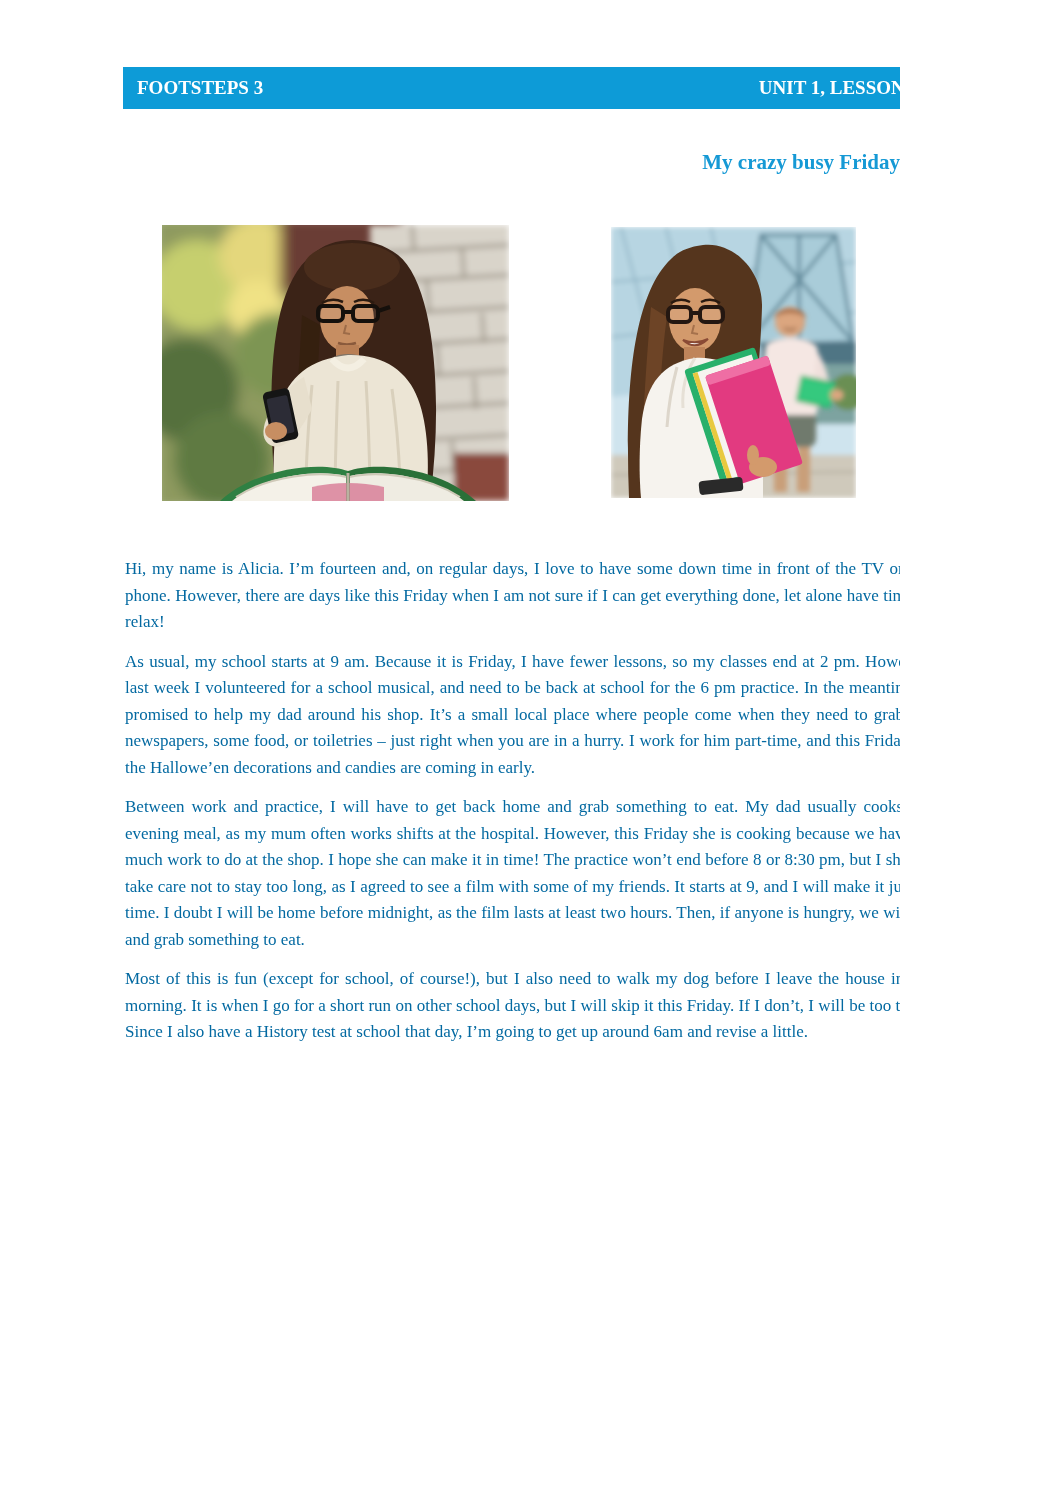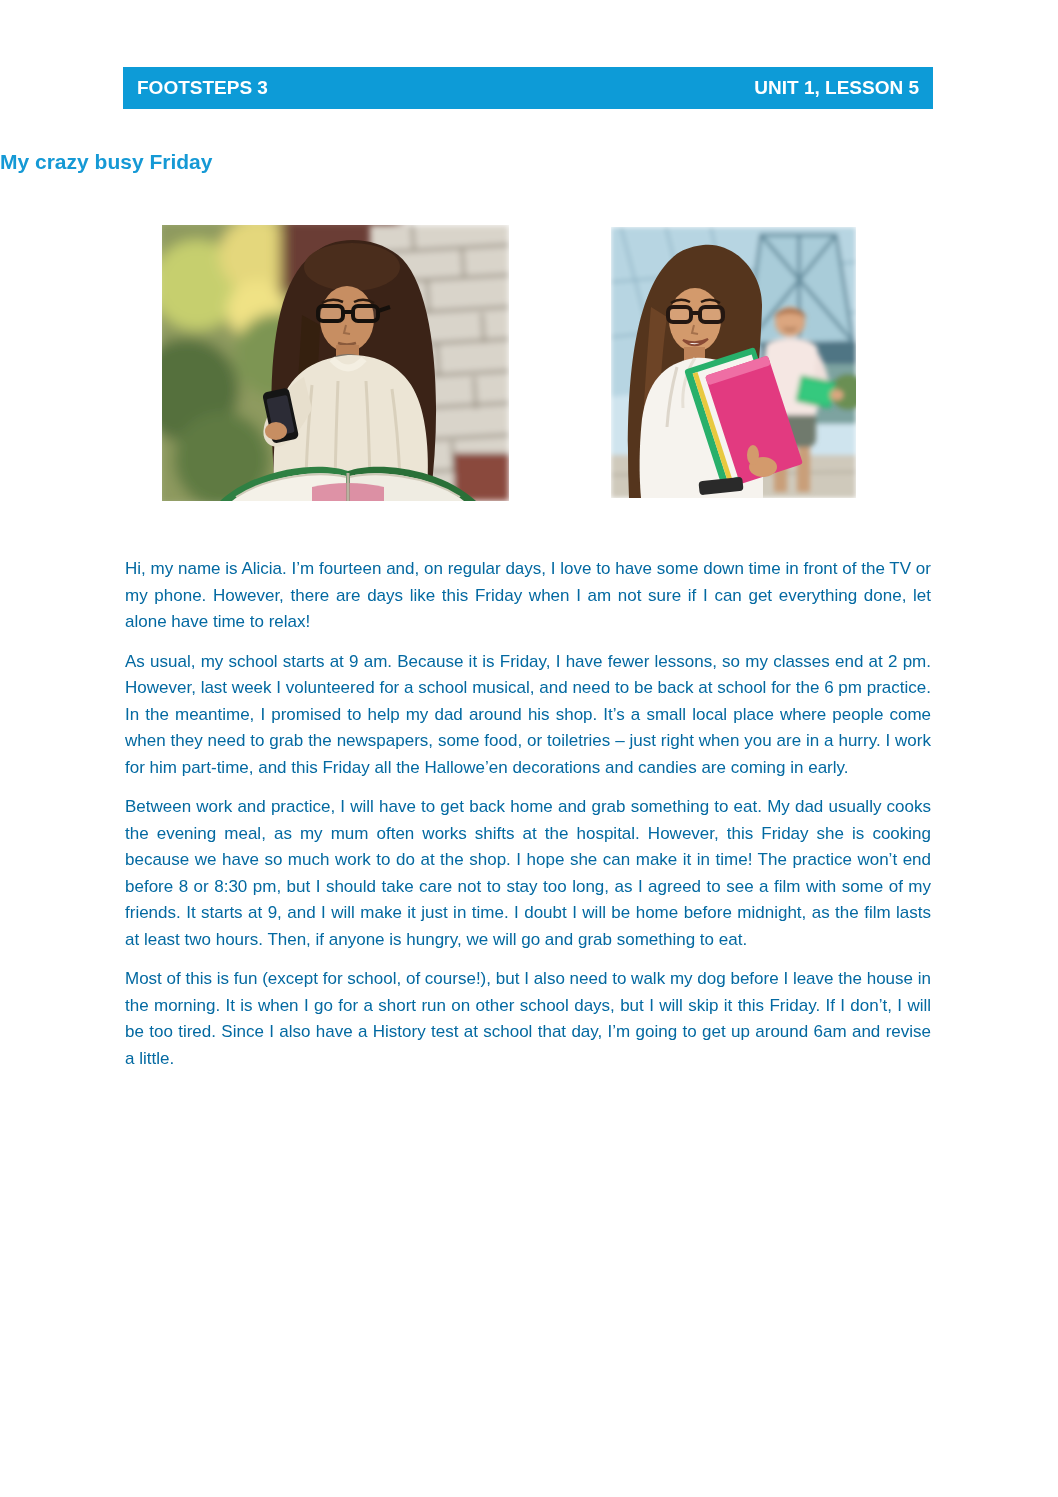--- a/index.html
+++ b/index.html
@@ -1,43 +1,42 @@
 <!DOCTYPE html>
 <html><head>
 <meta charset="utf-8">
 <style>
   html, body { margin: 0; padding: 0; background: #ffffff; }
   .page {
     position: relative;
     width: 900px;
     height: 1497px;
     background: #ffffff;
-    font-family: Liberation Sans, sans-serif;
+    font-family: Liberation Serif, serif;
     overflow: hidden;
-    padding-left: 44px;
   }
   .banner {
     position: absolute;
     left: 123px; top: 67px;
     width: 810px; height: 42px;
     background: #0d9bd7;
     color: #ffffff;
     display: flex;
     align-items: center;
     justify-content: space-between;
     padding: 0 14px;
     box-sizing: border-box;
     font-size: 19px;
     font-weight: bold;
   }
   .doc-title {
     position: absolute;
     left: 0; top: 136px;
     width: 100%;
-    text-align: left;
+    text-align: right;
     color: #1599d5;
     font-size: 21px;
     font-weight: bold;
   }
   .photos {
     position: absolute;
     left: 162px; top: 225px;
     display: flex;
     align-items: flex-start;
   }

